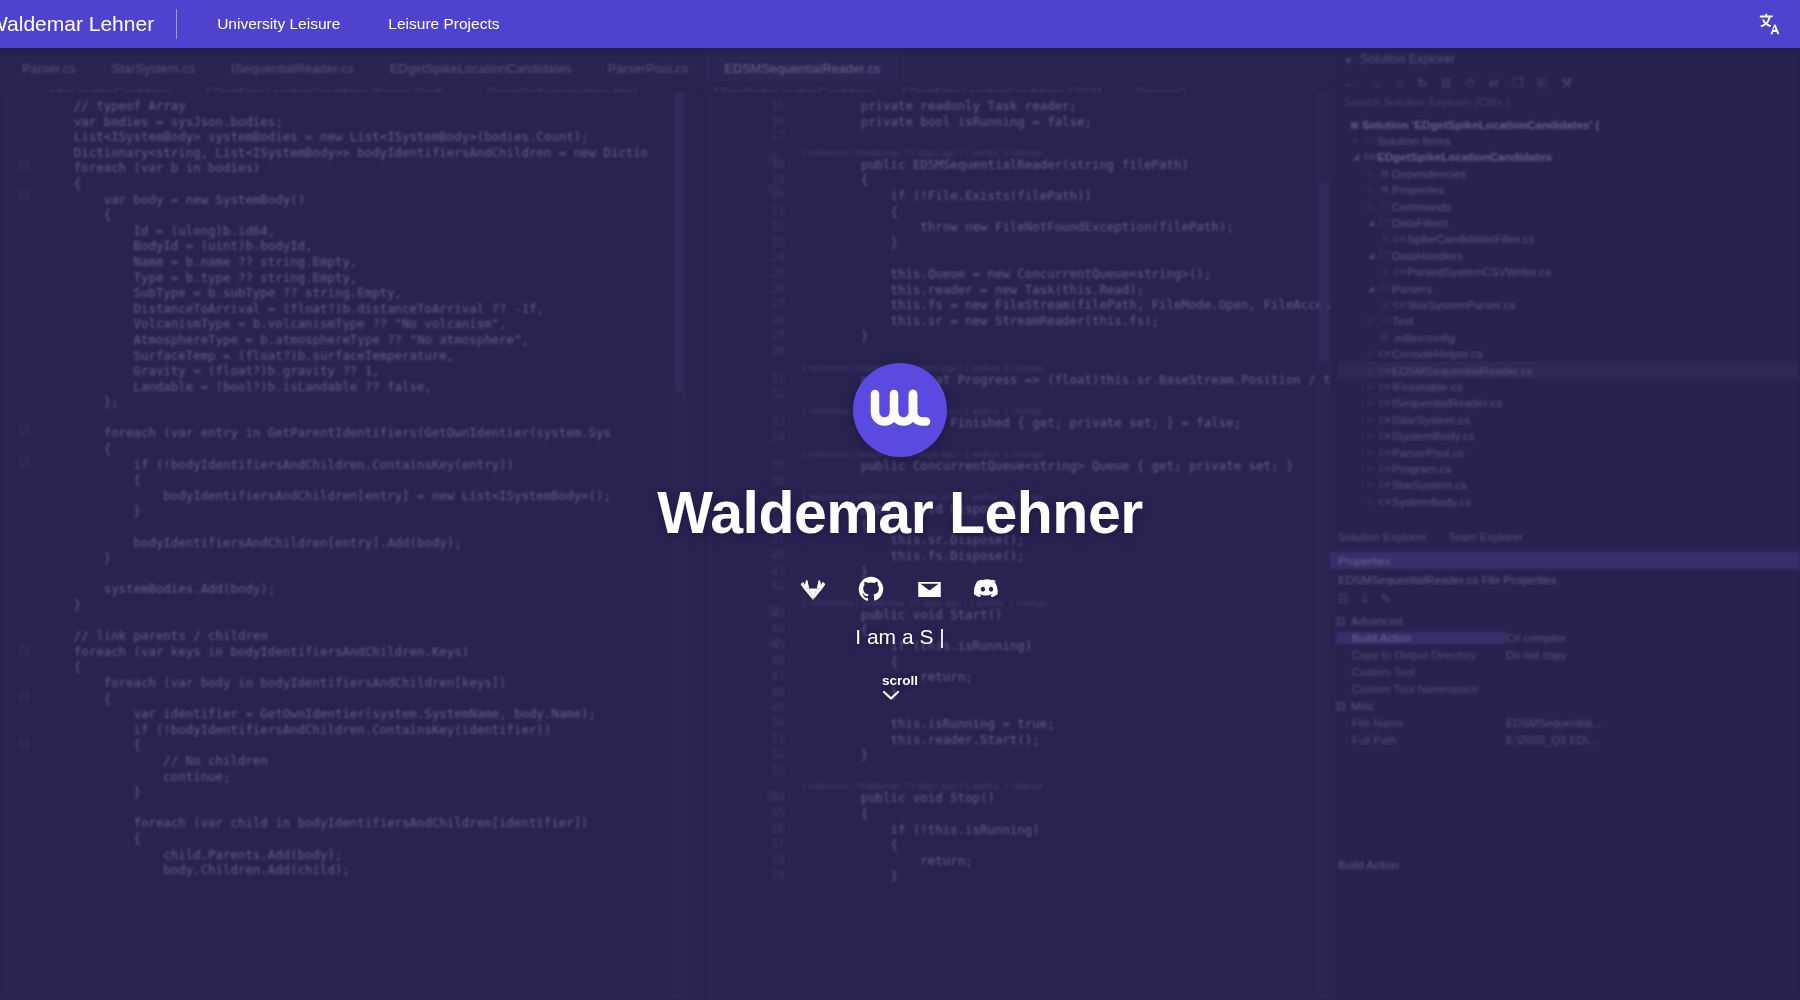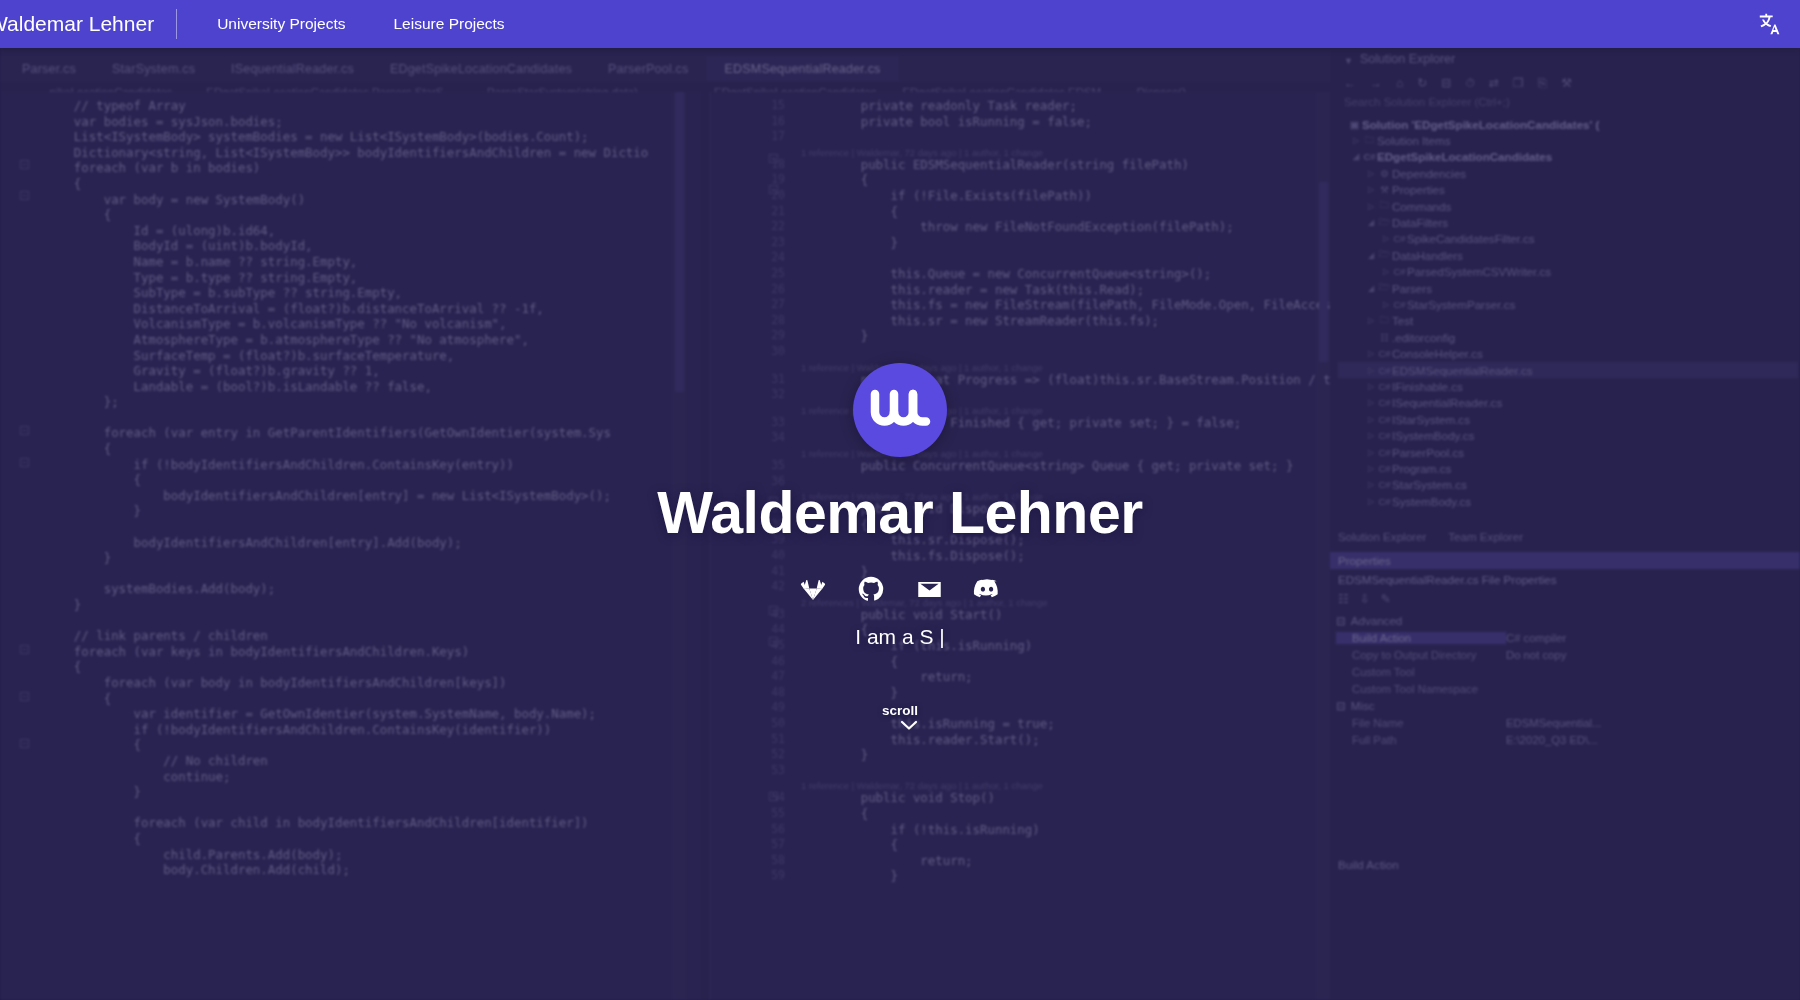--- a/index.html
+++ b/index.html
@@ -186,22 +186,22 @@
     pointer-events:auto;
   }
   .social { width:28px; height:28px; display:flex; align-items:center;
             justify-content:center; cursor:pointer; }
   #typing {
     margin-top:22px; font-size:21px; color:#ffffff;
     text-shadow:0 1px 6px rgba(20,15,60,.6); white-space:pre;
   }
   .caret { font-weight:300; }
   #scroll-ind {
-    margin-top:54px; display:flex; flex-direction:column;
-    align-items:flex-end; gap:2px; pointer-events:auto; cursor:pointer;
+    margin-top:24px; display:flex; flex-direction:column;
+    align-items:flex-start; gap:2px; pointer-events:auto; cursor:pointer;
   }
   #scroll-label {
     font-size:13.5px; font-weight:bold; color:#ffffff;
     text-shadow:0 1px 5px rgba(20,15,60,.6);
   }
 </style>
 </head>
 <body>
 
 <div id="vs-bg">
@@ -590,21 +590,21 @@
         </div>
       </div>
     <div class="prop-foot">Build Action</div>
   </div>
 </div>
 
 <div id="navbar">
   <div id="brand">Waldemar Lehner</div>
   <div class="nav-div"></div>
   <div id="navlinks">
-      <div class="navlink">University Projects</div>
+      <div class="navlink">University Leisure</div>
       <div class="navlink">Leisure Projects</div>
     </div>
   <div id="lang-btn">
     <svg width="26" height="26" viewBox="0 0 24 24" fill="#ffffff" aria-hidden="true">
       <path d="M3.5 4.2h5.1V2.6h1.7v1.6h5.1v1.6h-2.0c-.45 2.4-1.5 4.3-2.9 5.7 1.0.75 2.2 1.3 3.5 1.7l-.62 1.6c-1.6-.5-3.0-1.2-4.2-2.2-1.2 1.0-2.6 1.75-4.3 2.3l-.65-1.6c1.45-.45 2.7-1.05 3.7-1.8-1.0-1.05-1.8-2.3-2.3-3.7h1.8c.4 1.0 1.0 1.9 1.8 2.7 1.1-1.1 1.9-2.6 2.3-4.5H3.5V4.2z"></path>
       <path d="M16.1 12.4h1.9l3.6 9.1h-1.85l-.82-2.2h-3.0l-.8 2.2h-1.85l3.6-9.1zm.95 2.25-1.0 2.9h2.0l-1.0-2.9z"></path>
     </svg>
   </div>
 </div>
 

